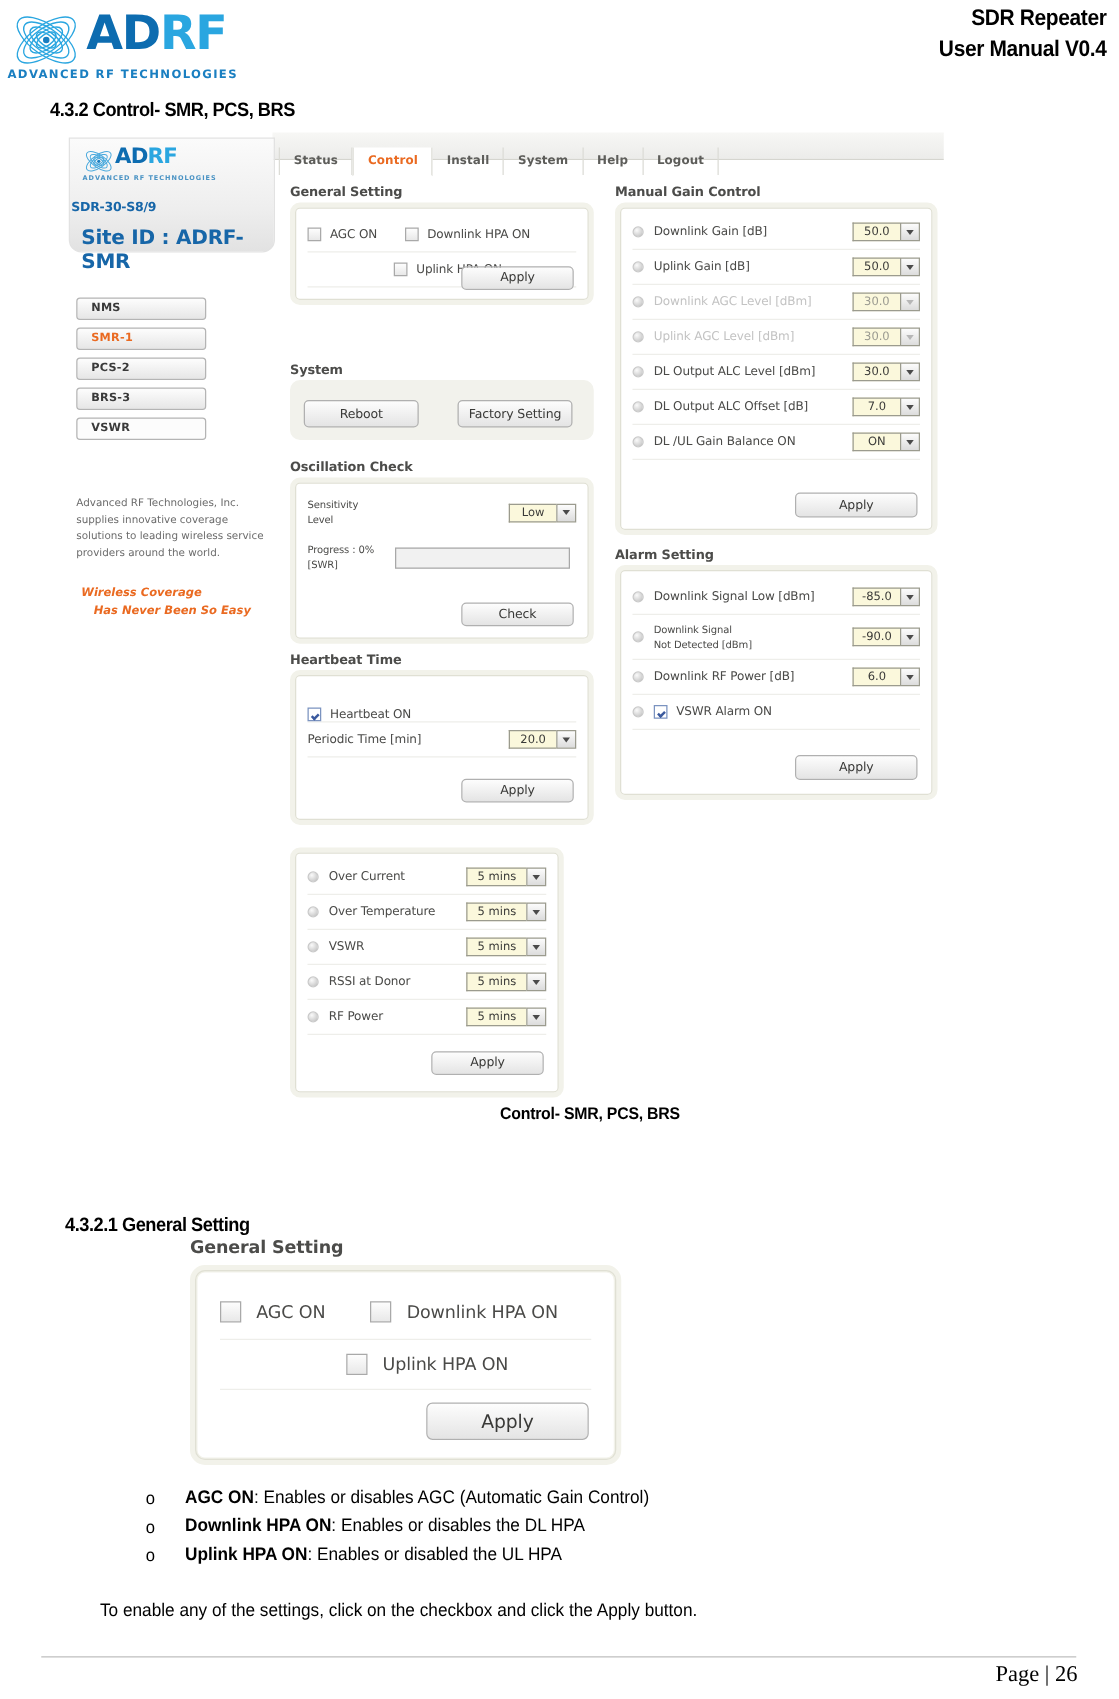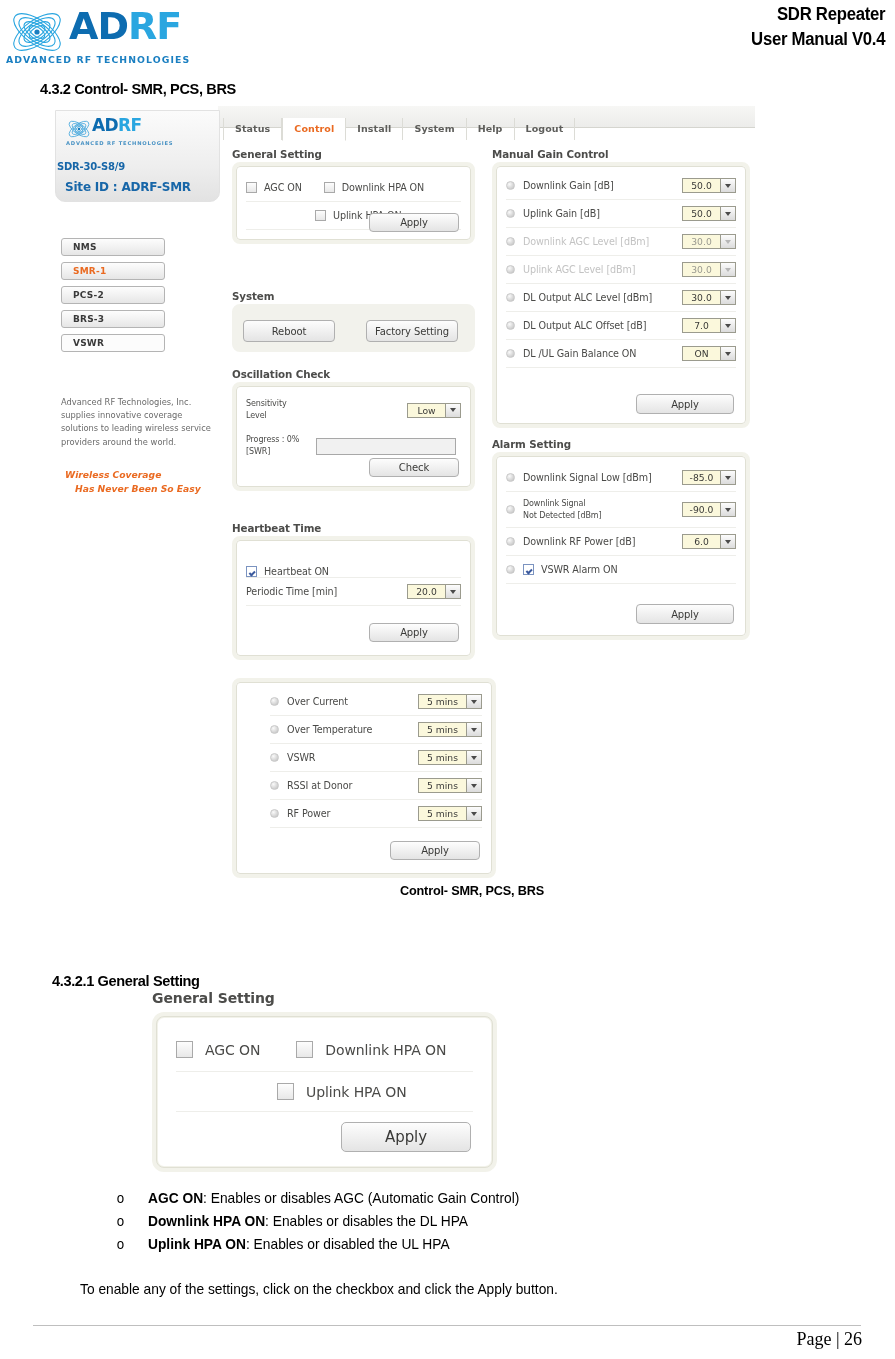--- a/index.html
+++ b/index.html
@@ -113,21 +113,21 @@
   .side-logo-tag {
     position: absolute; left: 10px; top: 29px;
     font-size: 5.2px; font-weight: 700; letter-spacing: 0.8px; color: #4a93c4;
   }
   .side-model {
     position: absolute; left: 1px; top: 50px;
     font-size: 10px; font-weight: 700; color: #1766a8; letter-spacing: -0.2px;
   }
   .side-siteid {
     position: absolute; left: 9px; top: 69px;
-    font-size: 12px; font-weight: 700; color: #1766a8; letter-spacing: -0.2px;
+    font-size: 16px; font-weight: 700; color: #1766a8; letter-spacing: -0.2px;
   }
 
   .dev-list { position: absolute; left: 6px; top: 132px; width: 104px; }
   .dev-btn {
     height: 18px; margin-bottom: 6px;
     background: linear-gradient(#fdfdfd,#e6e6e6);
     border: 1px solid #b4b4b4; border-radius: 3px;
     font-size: 9px; font-weight: 700; color: #3a3a3a;
     display: flex; align-items: center; padding-left: 11px;
     letter-spacing: 0.2px;
@@ -354,21 +354,21 @@
     <div class="btn" style="position:absolute; right:12px; bottom:8px; width:90px; height:19px;">Apply</div>
   </div>
 
   <div class="grp-title" style="left:177px; top:184px;">System</div>
   <div class="grp-box plain" style="left:177px; top:198px; width:243px; height:48px;">
     <div class="btn" style="position:absolute; left:7px; top:12px; width:92px; height:22px;">Reboot</div>
     <div class="btn" style="position:absolute; left:130px; top:12px; width:92px; height:22px;">Factory Setting</div>
   </div>
 
   <div class="grp-title" style="left:177px; top:262px;">Oscillation Check</div>
-  <div class="grp-box" style="left:177px; top:276px; width:243px; height:109px;">
+  <div class="grp-box" style="left:177px; top:276px; width:243px; height:133px;">
     <div class="row tall noline" style="margin-top:6px;">
       <span class="rlabel">
         <small>Sensitivity</small>
         <small>Level</small>
       </span>
       <span class="dd">
         <span class="val">Low</span>
         <span class="arw">
             <i></i>
           </span>
@@ -396,21 +396,21 @@
         <span class="val">20.0</span>
         <span class="arw">
             <i></i>
           </span>
       </span>
     </div>
     <div class="btn" style="position:absolute; right:12px; bottom:14px; width:90px; height:19px;">Apply</div>
   </div>
 
   <div class="grp-title" style="left:177px; top:558px;margin-top:37px;">Alarm Reporting Time</div>
-  <div class="grp-box" style="left:177px; top:572px; width:264px; height:200px;padding-left:24px;">
+  <div class="grp-box" style="left:177px; top:572px; width:219px; height:200px;">
     <div class="row" style="margin-top:6px;">
       <span class="bullet"></span>
       <span class="rlabel">Over Current</span>
       <span class="dd">
         <span class="val w48">5 mins</span>
         <span class="arw">
             <i></i>
           </span>
       </span>
     </div>

